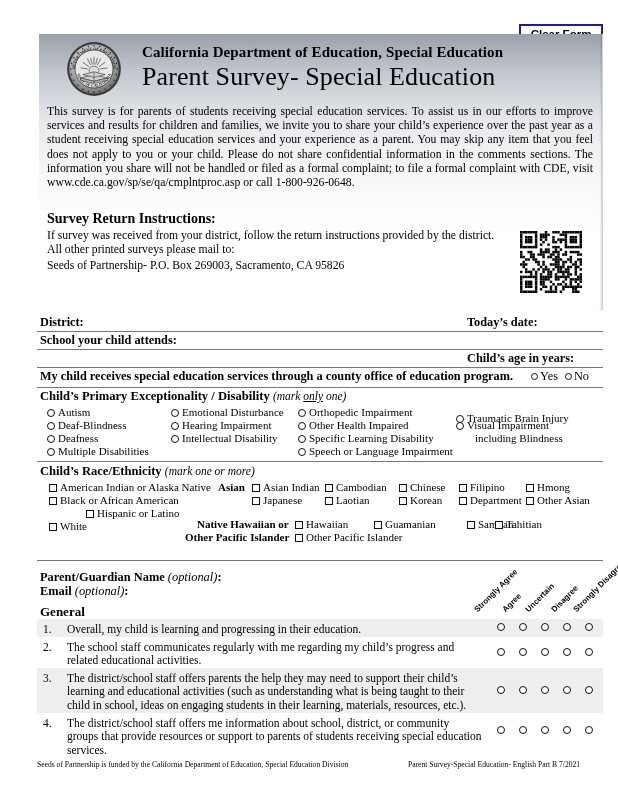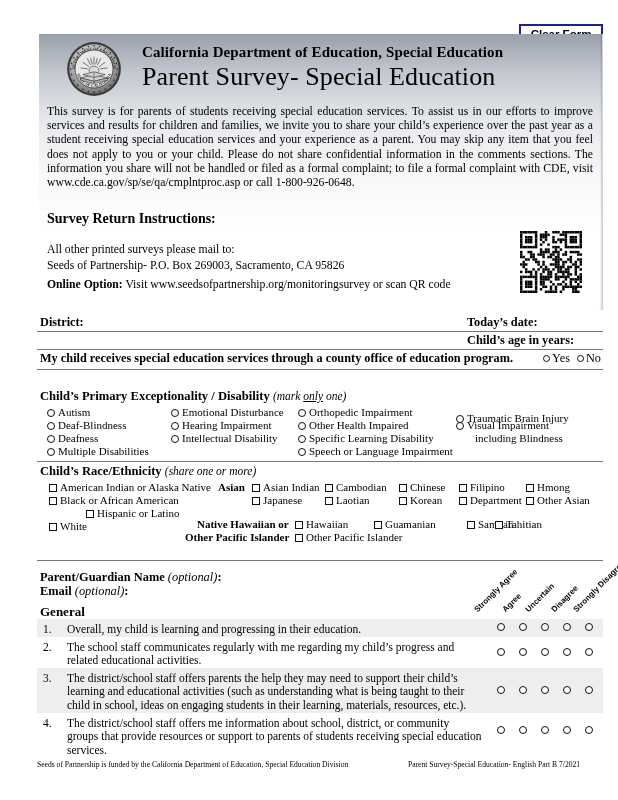--- a/index.html
+++ b/index.html
@@ -192,23 +192,23 @@
       <line x1="50" y1="55" x2="50" y2="76" stroke="#2b2b2b" stroke-width="0.9"></line>
     </svg>
   </div>
 
   <div class="hd-sub">California Department of Education, Special Education</div>
   <div class="hd-title">Parent Survey- Special Education</div>
 
   <div class="intro">This survey is for parents of students receiving special education services. To assist us in our efforts to improve services and results for children and families, we invite you to share your child’s experience over the past year as a student receiving special education services and your experience as a parent. You may skip any item that you feel does not apply to you or your child. Please do not share confidential information in the comments sections. The information you share will not be handled or filed as a formal complaint; to file a formal complaint with CDE, visit www.cde.ca.gov/sp/se/qa/cmplntproc.asp or call 1-800-926-0648.</div>
 
   <div class="sri-title">Survey Return Instructions:</div>
+  <div class="sri-l1">If survey was received from your district, follow the return instructions provided by the district.</div>
   <div class="sri-l2">All other printed surveys please mail to:</div>
   <div class="sri-l3">Seeds of Partnership- P.O. Box 269003, Sacramento, CA 95826</div>
-  <div class="sri-l4"><b>Online Option:</b><span> Visit www.seedsofpartnership.org/monitoringsurvey or scan QR code</span></div>
 
   <div class="qrbox">
     <svg id="qrsvg" width="62" height="62" viewBox="0 0 62 62">
         <rect x="0.00" y="0.00" width="2.48" height="2.48" fill="#000"></rect>
         <rect x="2.48" y="0.00" width="2.48" height="2.48" fill="#000"></rect>
         <rect x="4.96" y="0.00" width="2.48" height="2.48" fill="#000"></rect>
         <rect x="7.44" y="0.00" width="2.48" height="2.48" fill="#000"></rect>
         <rect x="9.92" y="0.00" width="2.48" height="2.48" fill="#000"></rect>
         <rect x="12.40" y="0.00" width="2.48" height="2.48" fill="#000"></rect>
         <rect x="14.88" y="0.00" width="2.48" height="2.48" fill="#000"></rect>
@@ -531,29 +531,32 @@
         <rect x="57.04" y="59.52" width="2.48" height="2.48" fill="#000"></rect>
       </svg>
   </div>
 
   <div class="ftable">
     <div class="frow">
       <span class="flabel">District:</span>
       <span class="flabel2">Today’s date:</span>
     </div>
     <div class="frow">
+      <span class="flabel">School your child attends:</span>
+    </div>
+    <div class="frow">
       <span class="flabel2">Child’s age in years:</span>
     </div>
     <div class="frow" style="height:19px;">
       <span class="flabel">My child receives special education services through a county office of education program.</span>
       <span class="yesno">
         <span class="radio sm"></span>
         <span class="lbl">Yes</span>
         <span class="radio sm"></span>
-        <span class="lbl" style="margin-right:0">No</span>
+        <span class="lbl" style="margin-right:12px">No</span>
       </span>
     </div>
   </div>
 
   <div class="sect" style="top:388px;height:73px;">
     <div class="sect-h" style="padding-top:1px;">
       <span>Child’s Primary Exceptionality / Disability</span>
       <i><span>(mark </span><u>only</u><span> one)</span></i>
     </div>
 
@@ -572,21 +575,21 @@
     <div class="opt" style="left:261px;top:57px;"><span class="radio"></span><span>Speech or Language Impairment</span></div>
 
     <div class="opt" style="left:419px;top:18px;margin-top:6px;"><span class="radio"></span><span>Traumatic Brain Injury</span></div>
     <div class="opt" style="left:419px;top:31px;"><span class="radio"></span><span>Visual Impairment</span></div>
     <div class="opt" style="left:438px;top:44px;"><span>including Blindness</span></div>
   </div>
 
   <div class="sect" style="top:463px;height:97px;">
     <div class="sect-h" style="padding-top:1px;">
       <span>Child’s Race/Ethnicity</span>
-      <i>(share one or more)</i>
+      <i>(mark one or more)</i>
     </div>
 
     <div class="opt" style="left:12px;top:18px;"><span class="cbx"></span><span>American Indian or Alaska Native</span></div>
     <div class="opt" style="left:12px;top:31px;"><span class="cbx"></span><span>Black or African American</span></div>
     <div class="opt" style="left:12px;top:44px;padding-left:37px;"><span class="cbx"></span><span>Hispanic or Latino</span></div>
     <div class="opt" style="left:12px;top:57px;"><span class="cbx"></span><span>White</span></div>
 
     <div class="opt" style="left:181px;top:18px;font-weight:bold;"><span>Asian</span></div>
     <div class="opt" style="left:215px;top:18px;"><span class="cbx"></span><span>Asian Indian</span></div>
     <div class="opt" style="left:288px;top:18px;"><span class="cbx"></span><span>Cambodian</span></div>

